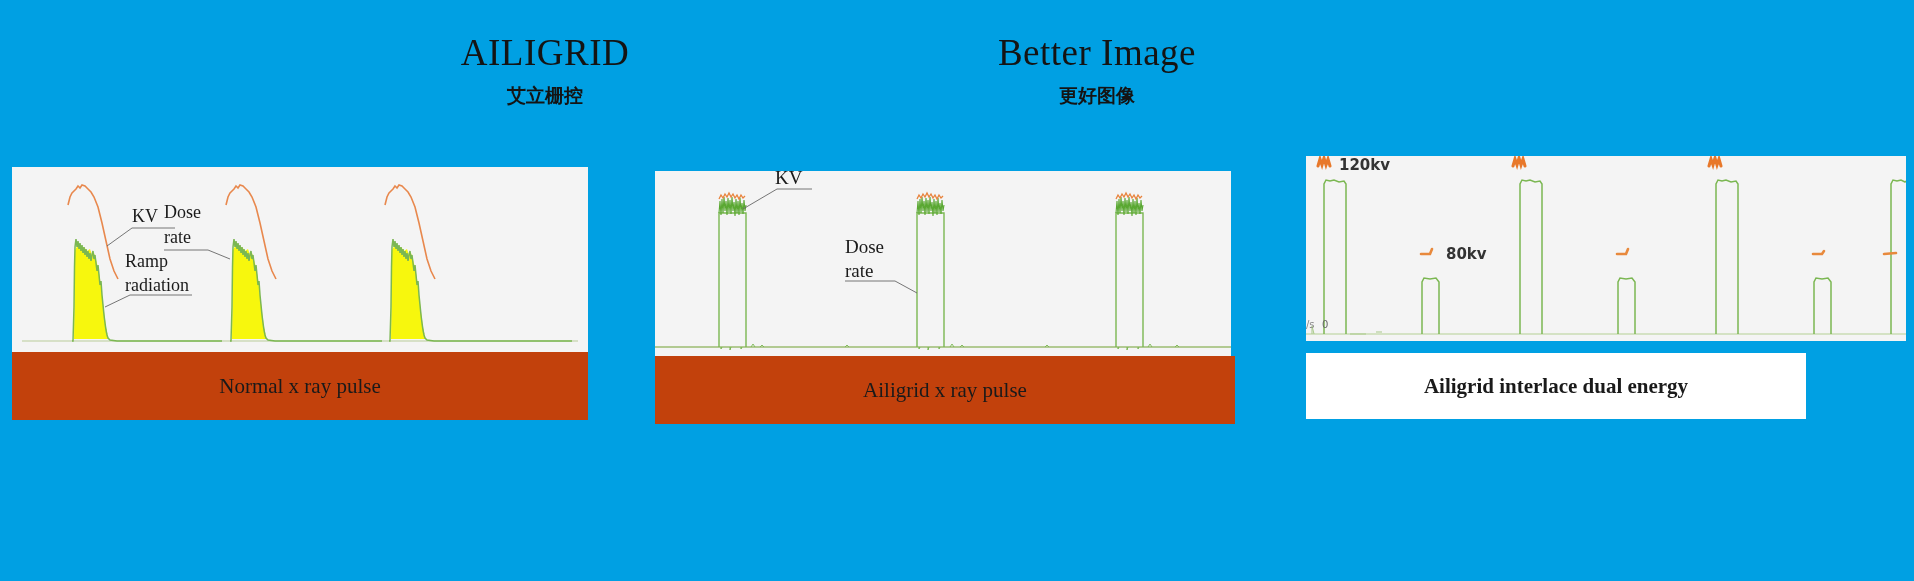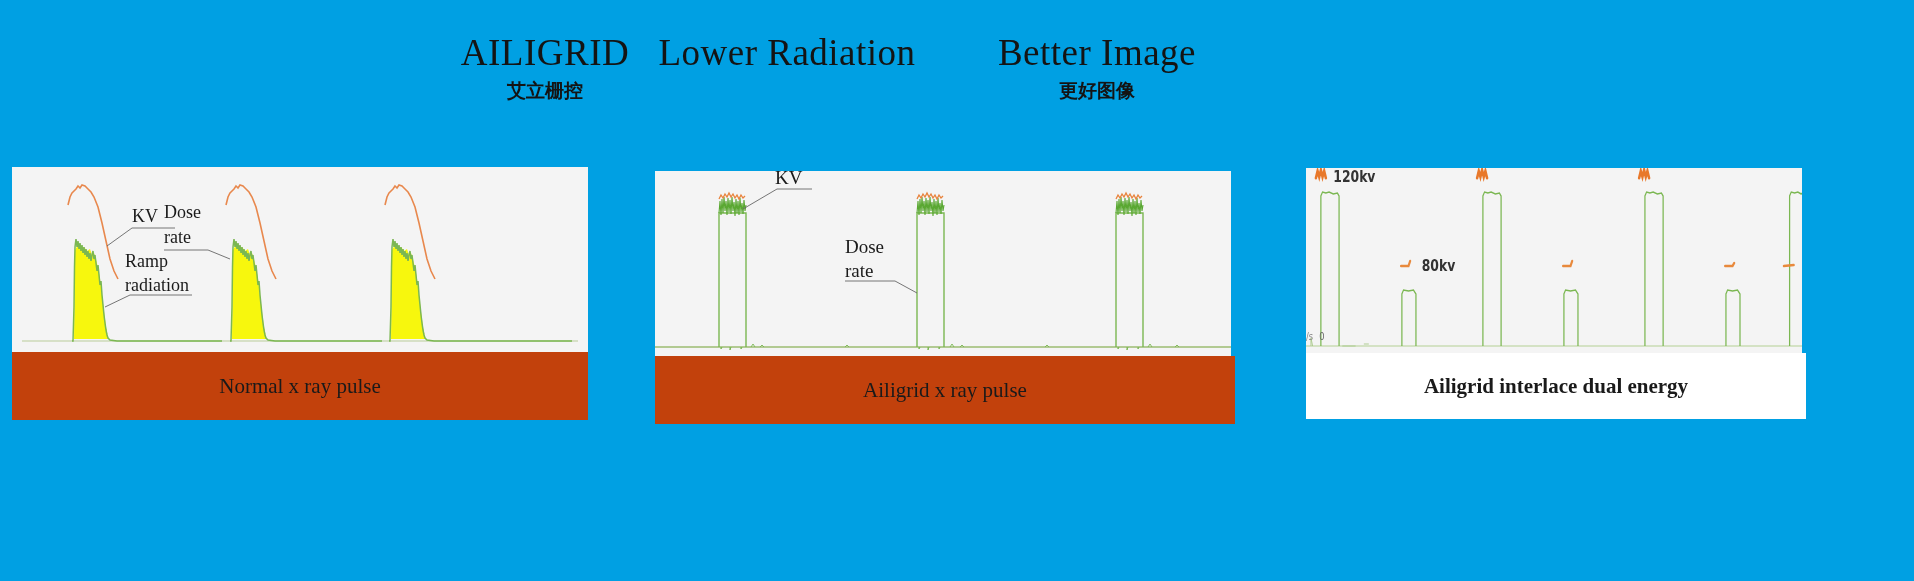--- a/index.html
+++ b/index.html
@@ -31,39 +31,40 @@
   }
   .header-en {
     font-family: "Liberation Serif", "DejaVu Serif", serif;
     font-size: 37px;
     font-weight: 400;
     letter-spacing: 0.5px;
     line-height: 46px;
     white-space: nowrap;
   }
   .header-cn {
-    font-family: Liberation Sans, sans-serif;
+    font-family: Liberation Mono, monospace;
     font-size: 19px;
     font-weight: 700;
     line-height: 30px;
+    margin-top: 6px;
     white-space: nowrap;
   }
   #hg0 { left: 430px; top: 8px; width: 230px; }
   #hg1 { left: 637px; top: 8px; width: 300px; }
   #hg2 { left: 952px; top: 8px; width: 290px; }
 
   
   .panel {
     position: absolute;
     background: #f4f4f4;
     overflow: hidden;
   }
   #panel-0 { left: 12px;   top: 167px; width: 576px; height: 185px; }
   #panel-1 { left: 655px;  top: 171px; width: 576px; height: 185px; }
-  #panel-2 { left: 1306px; top: 168px; width: 496px; height: 185px; }
+  #panel-2 { left: 1306px; top: 156px; width: 600px; height: 185px; }
 
   .panel-plot {
     position: absolute;
     left: 0;
     top: 0;
     width: 100%;
     height: 100%;
     display: block;
   }
   .panel-caption {
@@ -93,21 +94,20 @@
 </style>
 </head>
 <body>
 
 <div class="header">
   <div class="header-group" id="hg0">
     <div class="header-en">AILIGRID</div>
     <div class="header-cn">艾立栅控</div>
   </div>
   <div class="header-group" id="hg1">
-    <div class="header-en">Lower Radiation</div>
   </div>
   <div class="header-group" id="hg2">
     <div class="header-en">Better Image</div>
     <div class="header-cn">更好图像</div>
   </div>
 </div>
 
 <div class="panel" id="panel-0">
   <svg class="panel-plot" viewBox="0 0 576 185" preserveAspectRatio="none">
 

